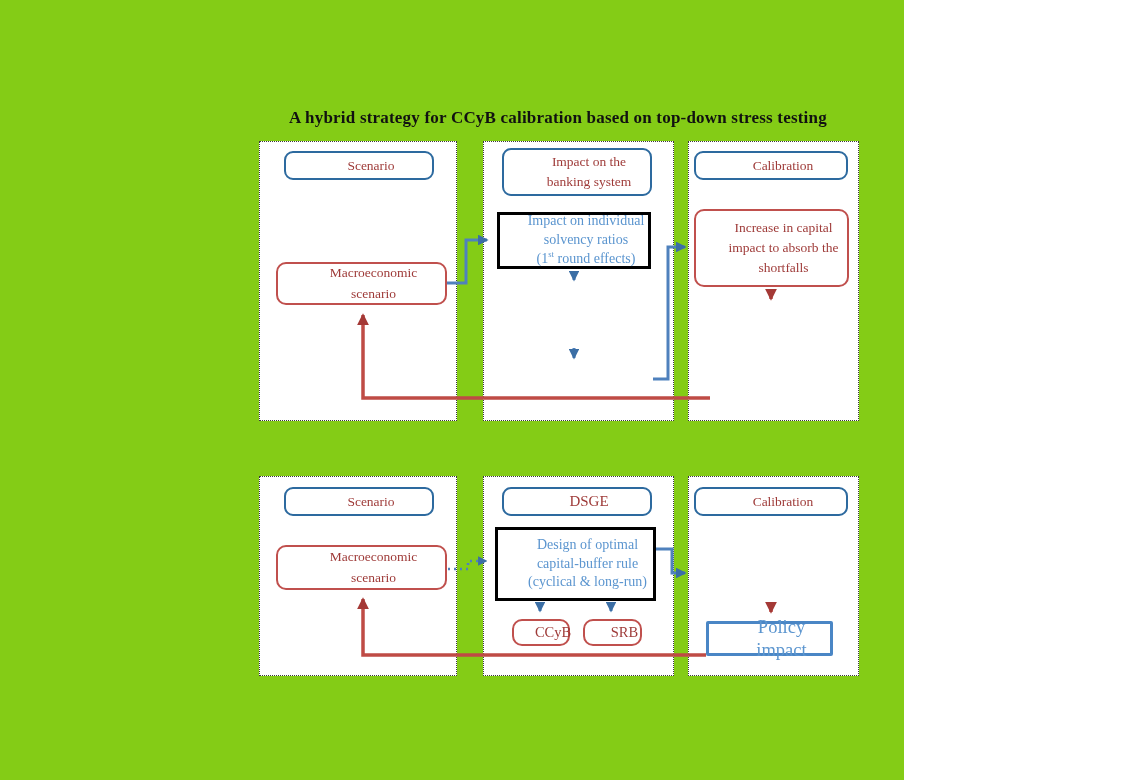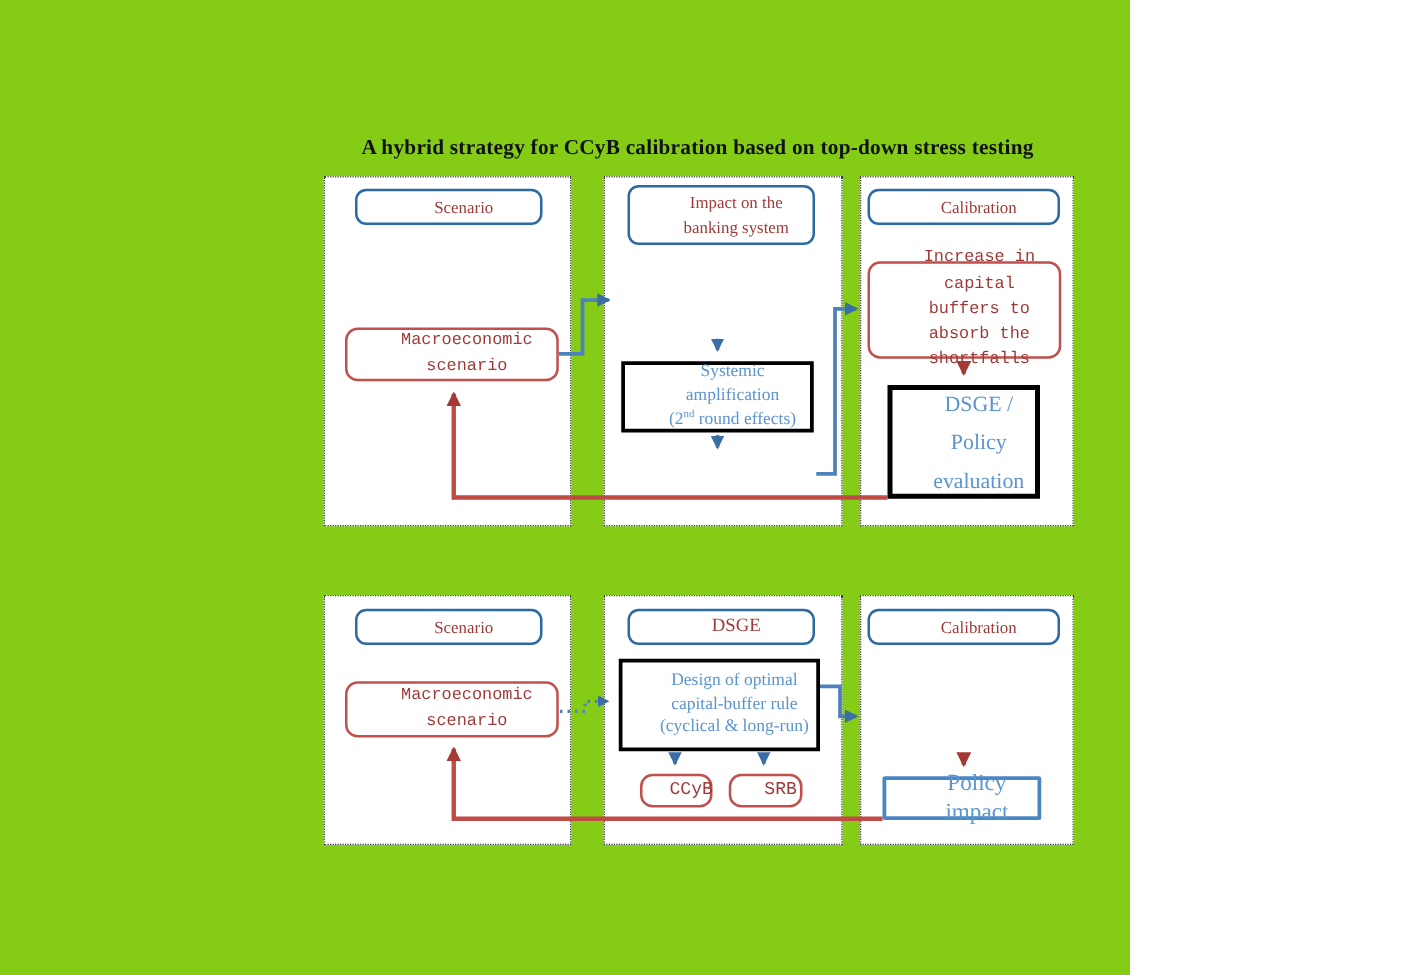--- a/index.html
+++ b/index.html
@@ -16,21 +16,21 @@
   }
   .box{
     position:absolute;display:flex;flex-direction:column;align-items:center;justify-content:center;
     text-align:center;background:#ffffff;box-sizing:border-box;padding-left:24px;
   }
   .box span{display:block;}
   .hdr{
     border:2px solid #2d6a9f;border-radius:9px;color:#9e3a38;font-size:13.5px;line-height:1.45;
   }
   .redbox{
-    border:2.5px solid #c0504d;border-radius:10px;color:#9e3a38;font-size:13.5px;line-height:1.5;font-family:Liberation Mono, monospace;
+    border:2.5px solid #c0504d;border-radius:10px;color:#9e3a38;font-size:13.5px;line-height:1.5;
   }
   .blackbox{
     border:3px solid #000000;color:#5b95cf;font-size:14px;line-height:1.35;
   }
   .bigblack{
     border:4px solid #000000;color:#5b95cf;font-size:17.5px;line-height:1.72;
   }
   .policybox{
     border:3px solid #4a86c5;color:#5b95cf;font-size:18.5px;line-height:1.2;border-radius:2px;
   }
@@ -86,43 +86,38 @@
   <div class="box redbox" style="left:276px;top:262px;width:171px;height:43px">
     <span>Macroeconomic</span>
     <span>scenario</span>
   </div>
 
   <div class="box hdr" style="left:502px;top:148px;width:150px;height:48px">
     <span>Impact on the</span>
     <span>banking system</span>
   </div>
 
+  <div class="box blackbox" style="left:497px;top:212px;width:154px;height:57px">
+    <span>Impact on individual</span>
+    <span>solvency ratios</span>
+    <span class="supline"><span class="sp">(1</span><sup class="sp">st</sup><span class="sp"> round effects)</span></span>
+  </div>
 
-  <div class="box blackbox" style="left:497px;top:289px;width:154px;height:57px">
-    <span>Systemic</span>
-    <span>amplification</span>
-    <span class="supline"><span class="sp">(2</span><sup class="sp">nd</sup><span class="sp"> round effects)</span></span>
-  </div>
 
 
   <div class="box hdr" style="left:694px;top:151px;width:154px;height:29px">
     <span>Calibration</span>
   </div>
 
   <div class="box redbox" style="left:694px;top:209px;width:155px;height:78px">
     <span>Increase in capital</span>
-    <span>buffers to absorb the</span>
+    <span>impact to absorb the</span>
     <span>shortfalls</span>
   </div>
 
-  <div class="box bigblack" style="left:710px;top:308px;width:122px;height:91px">
-    <span>DSGE /</span>
-    <span>Policy</span>
-    <span>evaluation</span>
-  </div>
 
 
   <div class="box hdr" style="left:284px;top:487px;width:150px;height:29px">
     <span>Scenario</span>
   </div>
 
   <div class="box redbox" style="left:276px;top:545px;width:171px;height:45px">
     <span>Macroeconomic</span>
     <span>scenario</span>
   </div>

